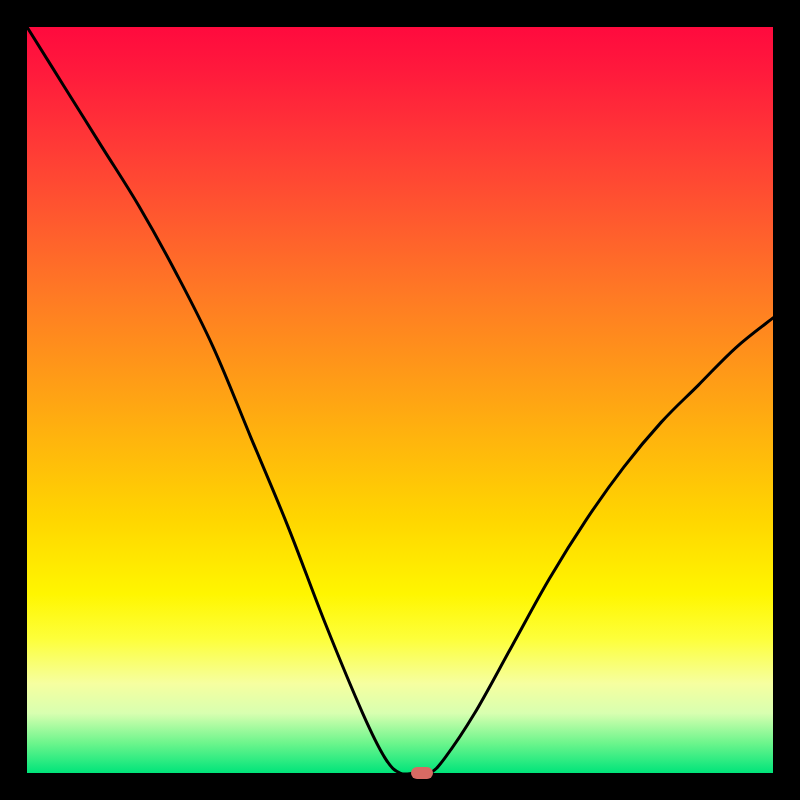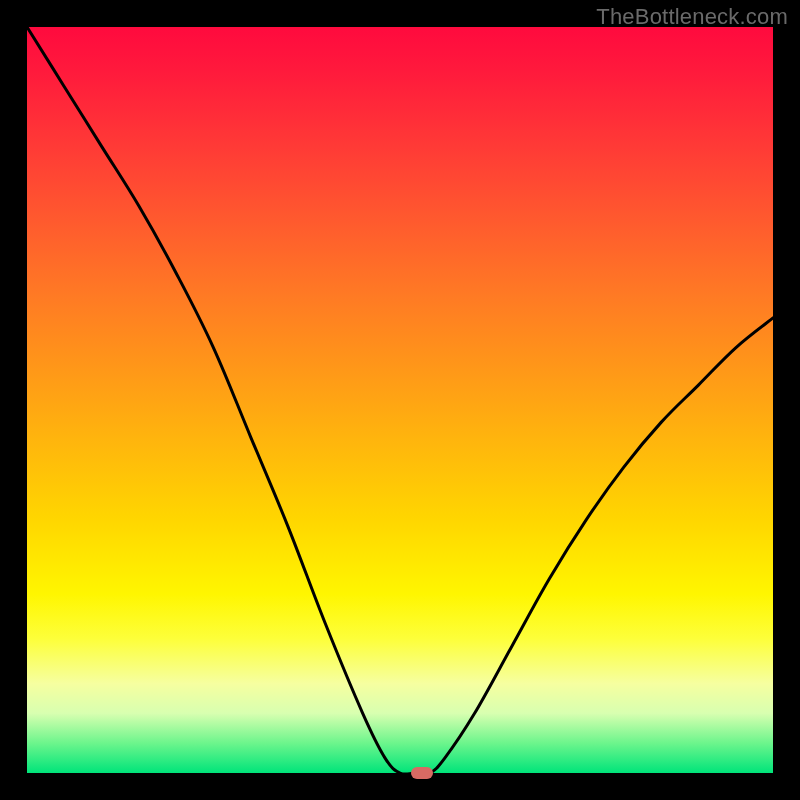--- a/index.html
+++ b/index.html
@@ -73,14 +73,13 @@
   <div class="plot-area">
 
     <svg class="curve" viewBox="0 0 746 746" preserveAspectRatio="none">
       <path id="curve-path" d="M 0,0 C 6.714,10.742399999999991 23.872000000000003,38.19519999999995 37.300000000000004,59.67999999999995 C 50.72800000000001,81.16479999999996 61.17200000000001,97.8752 74.60000000000001,119.36000000000001 C 88.028,140.84480000000002 98.472,156.21239999999997 111.89999999999999,179.03999999999996 C 125.32799999999999,201.86759999999995 135.77200000000002,220.66679999999994 149.20000000000002,246.17999999999995 C 162.62800000000001,271.69319999999993 173.072,291.2384 186.5,320.78000000000003 C 199.928,350.32160000000005 210.37199999999999,378.07280000000003 223.79999999999998,410.3 C 237.22799999999998,442.5272 247.67199999999997,466.25 261.09999999999997,499.82 C 274.52799999999996,533.39 284.97200000000004,563.2299999999999 298.40000000000003,596.8 C 311.82800000000003,630.37 324.9576,662.1496000000001 335.7,686.32 C 346.44239999999996,710.4904 351.366,720.3376000000001 358.08,731.08 C 364.794,741.8224 367.6288,743.3144 373,746 C 378.3712,748.6856 382.5488,746 387.92,746 C 393.2912,746 397.46880000000004,748.6856 402.84000000000003,746 C 408.2112,743.3144 409.70320000000004,741.8224 417.76000000000005,731.08 C 425.81680000000006,720.3376000000001 435.5148,706.4620000000001 447.59999999999997,686.32 C 459.68519999999995,666.178 471.47200000000004,643.3503999999999 484.90000000000003,619.18 C 498.32800000000003,595.0096 508.77199999999993,574.8675999999999 522.1999999999999,552.04 C 535.6279999999999,529.2124 546.072,512.502 559.5,492.36 C 572.928,472.218 583.3720000000001,457.5964 596.8000000000001,440.14000000000004 C 610.2280000000001,422.68360000000007 620.672,410.1508 634.1,395.38 C 647.528,380.6092 657.972,371.508 671.4,358.08 C 684.828,344.652 695.2719999999999,332.8652 708.6999999999999,320.78000000000003 C 722.1279999999999,308.69480000000004 739.286,296.3112 746,290.94" fill="none" stroke="#000" stroke-width="3" stroke-linejoin="round" stroke-linecap="round"></path>
     </svg>
 
     <div id="marker" class="marker" style="left: 395.38px; top: 746px;"></div>
 
   </div>
 
-  <div class="watermark">TheBottleneck.com</div>
 </div>
 
 </body></html>

